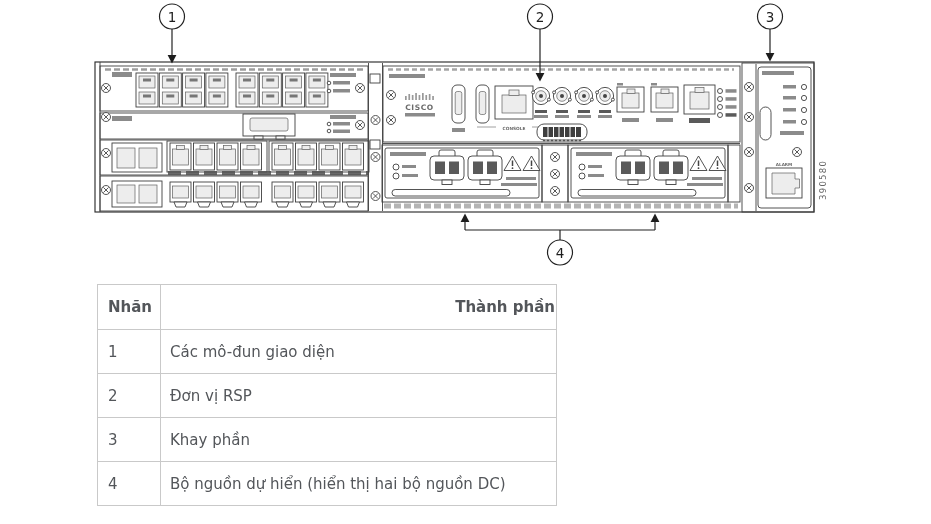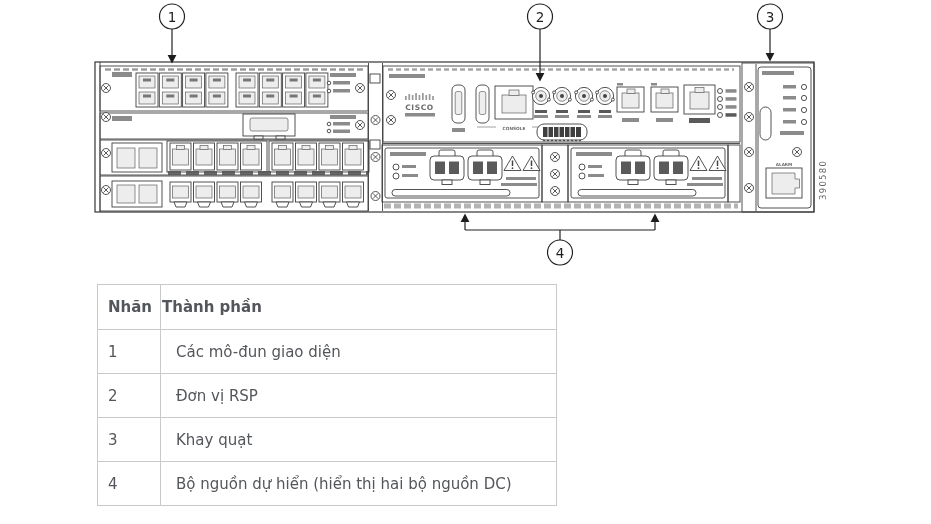--- a/index.html
+++ b/index.html
@@ -19,22 +19,22 @@
   .tiny{fill:#6b6b6b;font-weight:bold;}
 
   
   .tbl-wrap{position:absolute;left:97px;top:284px;}
   table.legend{border-collapse:collapse;table-layout:fixed;width:460px;color:#53565a;font-size:15px;}
   table.legend th,table.legend td{border:1px solid #c9c9c9;vertical-align:middle;box-sizing:border-box;}
   table.legend th{height:45px;font-weight:bold;}
   table.legend td{height:44px;}
   .col-label{width:63px;}
   th.h-label,td.c-label{text-align:left;padding-left:10px;margin-top:36px;}
-  th.h-comp{text-align:left;}
-  td.c-comp{text-align:left;padding-left:15px;}
+  th.h-comp{text-align:right;}
+  td.c-comp{text-align:left;padding-left:9px;}
 </style>
 </head>
 <body>
 
 <div class="page">
 
 <svg class="fig" width="931" height="272" viewBox="0 0 931 272">
   <defs>
     <g id="screw">
       <circle r="4.5" fill="#fff" stroke="#444" stroke-width="0.9"></circle>
@@ -378,21 +378,21 @@
       <tr>
         <td class="c-label">1</td>
         <td class="c-comp">Các mô-đun giao diện</td>
       </tr>
       <tr>
         <td class="c-label">2</td>
         <td class="c-comp">Đơn vị RSP</td>
       </tr>
       <tr>
         <td class="c-label">3</td>
-        <td class="c-comp">Khay quạt</td>
+        <td class="c-comp">Khay phần</td>
       </tr>
       <tr>
         <td class="c-label">4</td>
         <td class="c-comp">Bộ nguồn dự hiển (hiển thị hai bộ nguồn DC)</td>
       </tr>
     </tbody>
   </table>
 </div>
 
 </div>

